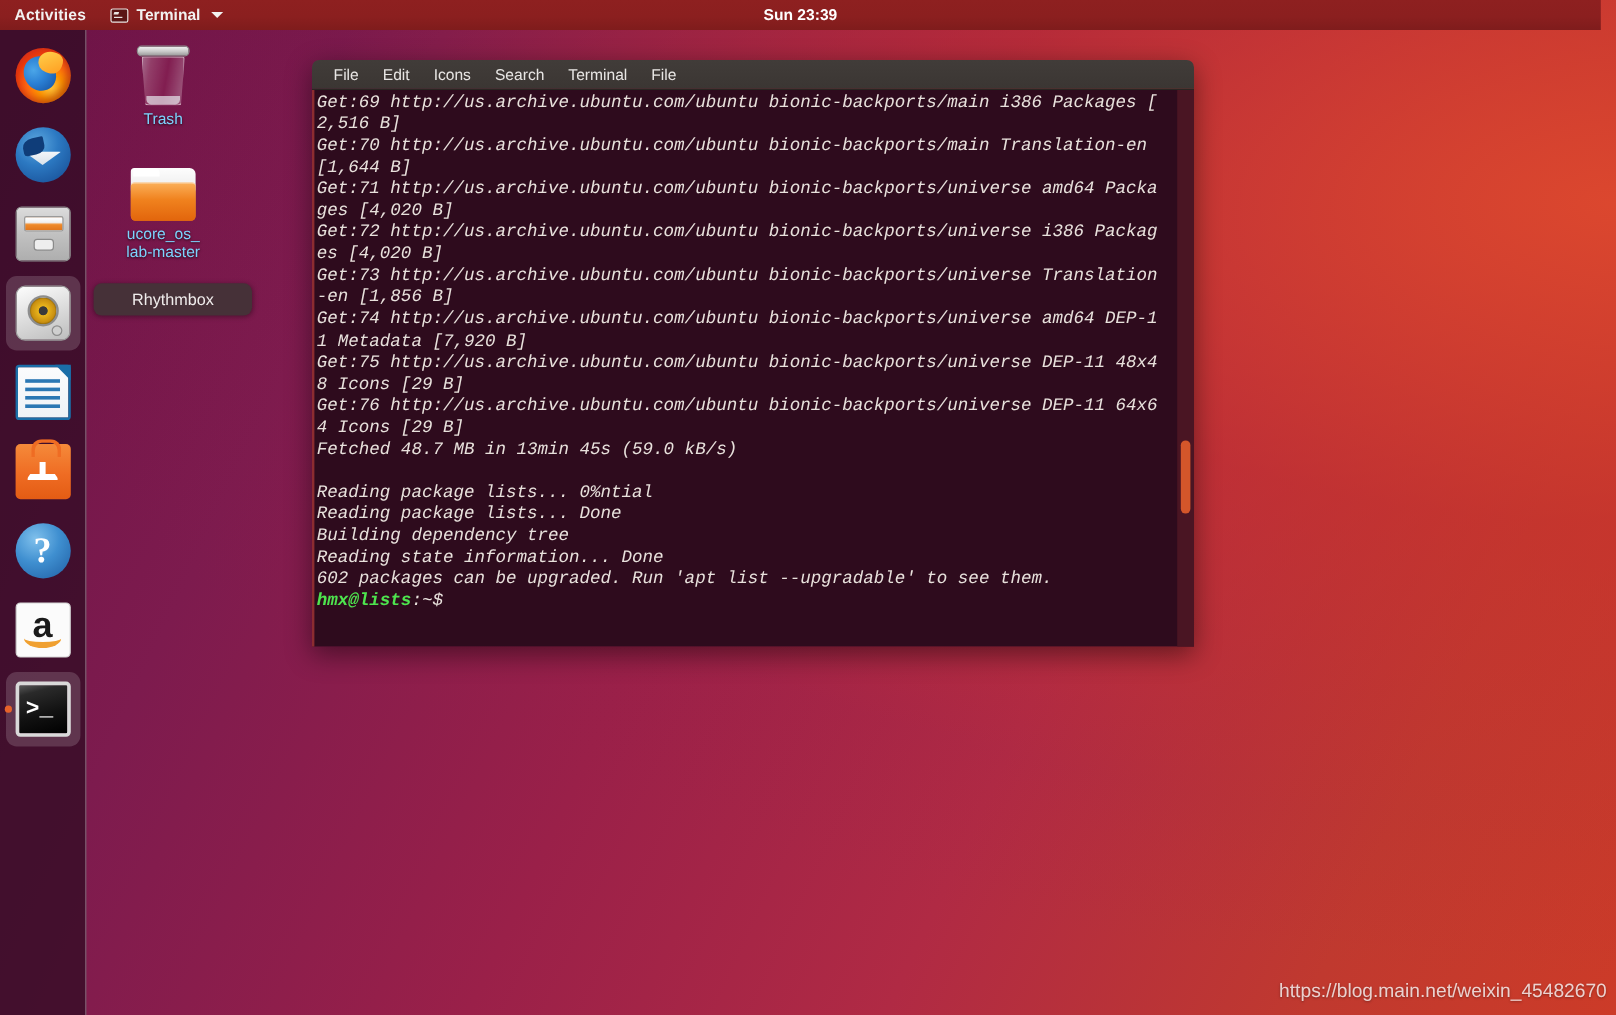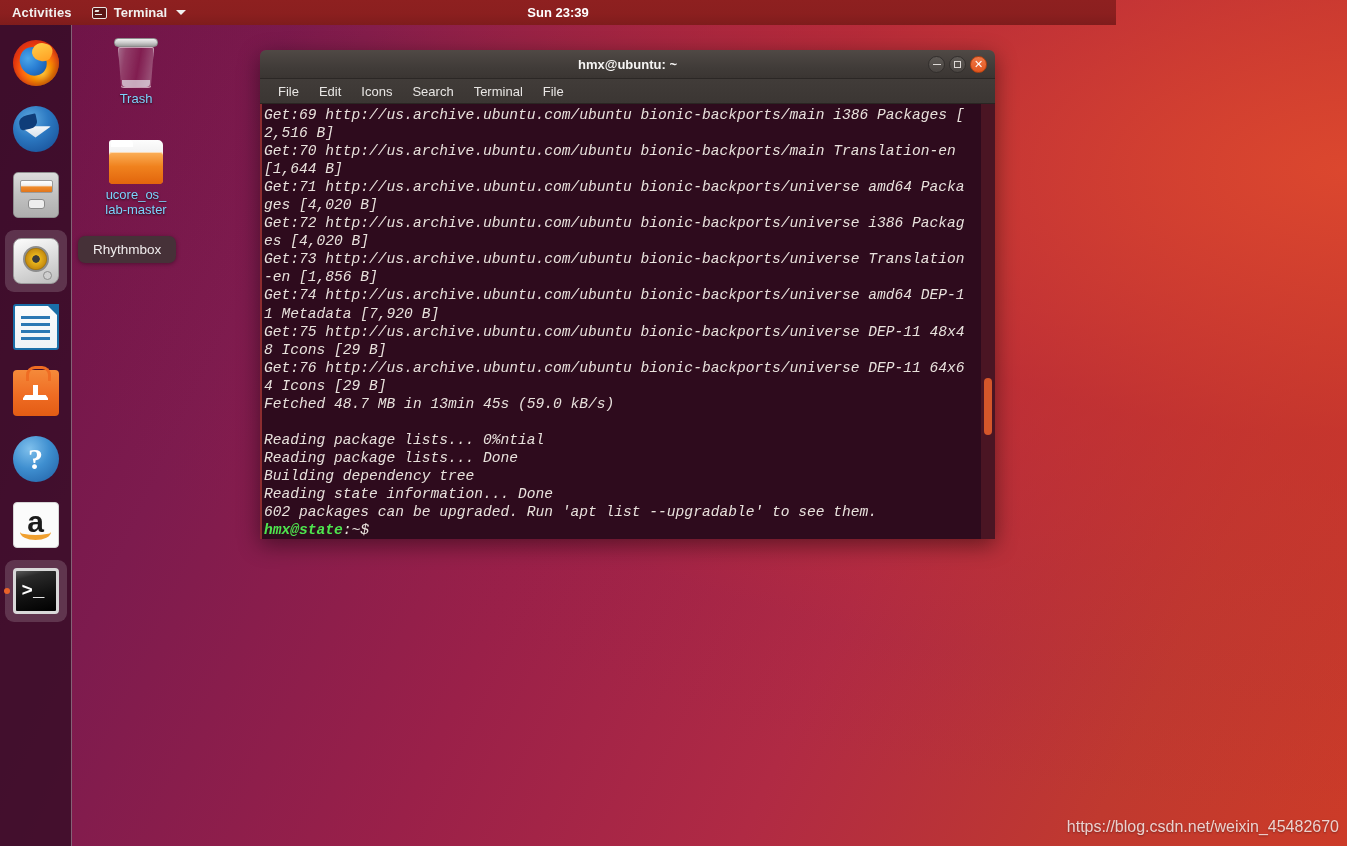--- a/index.html
+++ b/index.html
@@ -27,21 +27,21 @@
             border-right-width:3px; border-color:rgba(255,255,255,0.09); }
   .arc.a3 { width:1000px; height:1250px; left:760px; top:-200px;
             border-right-width:2px; border-left-width:2px; border-color:rgba(255,255,255,0.06); }
   .arc.a4 { width:760px; height:980px; left:1000px; top:60px;
             border-left-width:2px; border-color:rgba(255,255,255,0.07); }
   .arc.a5 { width:1700px; height:900px; left:-200px; top:560px;
             border-top-width:2px; border-color:rgba(255,255,255,0.05); }
 
   
   #topbar {
-    position:absolute; left:0; top:0; width:1116px; height:25px;
+    position:absolute; left:0; top:0; width:1334px; height:25px;
     background:linear-gradient(180deg,#8e2020 0%,#8b1f1f 55%,#7f1c1c 100%);
     display:flex; align-items:center; z-index:50;
     font-size:13px; font-weight:bold; color:#f2f1f0;
   }
   #topbar .activities { padding:0 12px 0 12px; letter-spacing:.2px; }
   #topbar .appmenu { display:flex; align-items:center; gap:7px; padding:0 8px; }
   .term-mini {
     width:15px; height:12px; border:1.6px solid #eae6e4; border-radius:2px;
     background:#5a1616; position:relative; display:inline-block;
   }
@@ -250,21 +250,21 @@
     position:absolute; left:0; bottom:0; width:54px; height:32px;
     background:linear-gradient(180deg,#fbb05a 0%,#f0821e 45%,#e2650c 100%);
     border-radius:3px 3px 4px 4px;
     box-shadow:inset 0 1px 0 rgba(255,255,255,.55);
   }
 
   
   #rhythmbox-tooltip {
     position:absolute; left:78px; top:236px; z-index:45;
     background:#463138; color:#f0ecec;
-    padding:6px 15px; border-radius:7px;
+    padding:6px 32px; border-radius:7px;
     font-size:13.5px; white-space:nowrap;
     box-shadow:0 1px 4px rgba(0,0,0,.35);
   }
 
   
   #terminal-window {
     position:absolute; left:260px; top:50px; width:735px; height:489px;
     z-index:30; border-radius:6px 6px 0 0;
     box-shadow:0 6px 22px rgba(0,0,0,0.45);
     overflow:hidden; display:flex; flex-direction:column;
@@ -413,34 +413,20 @@
     <div class="front"></div>
   </div>
   <span class="label" style="white-space:pre-line">ucore_os_
 lab-master</span>
 </div>
 
 <div id="rhythmbox-tooltip">Rhythmbox</div>
 
 <div id="terminal-window">
 
-  <div id="titlebar">
-    <span class="title">hmx@ubuntu: ~</span>
-    <div class="ctrls">
-      <span class="wbtn">
-        <span class="dash"></span>
-      </span>
-      <span class="wbtn">
-        <span class="sq"></span>
-      </span>
-      <span class="wbtn close">
-        <span>✕</span>
-      </span>
-    </div>
-  </div>
 
   <div id="menubar">
     <span class="mi">File</span>
     <span class="mi">Edit</span>
     <span class="mi">Icons</span>
     <span class="mi">Search</span>
     <span class="mi">Terminal</span>
     <span class="mi">File</span>
   </div>
 
@@ -461,22 +447,22 @@
 8 Icons [29 B]
 Get:76 http://us.archive.ubuntu.com/ubuntu bionic-backports/universe DEP-11 64x6
 4 Icons [29 B]
 Fetched 48.7 MB in 13min 45s (59.0 kB/s)
 
 Reading package lists... 0%ntial
 Reading package lists... Done
 Building dependency tree
 Reading state information... Done
 602 packages can be upgraded. Run 'apt list --upgradable' to see them.
-</span><span class="green">hmx@state</span><span class="white">:~$ </span></div>
+</span><span class="green">hmx@lists</span><span class="white">:~$ </span></div>
 
     <div id="term-scrollbar">
       <div class="thumb"></div>
     </div>
   </div>
 
 </div>
 
-<div id="watermark">https://blog.csdn.net/weixin_45482670</div>
+<div id="watermark">https://blog.main.net/weixin_45482670</div>
 
 </body></html>

